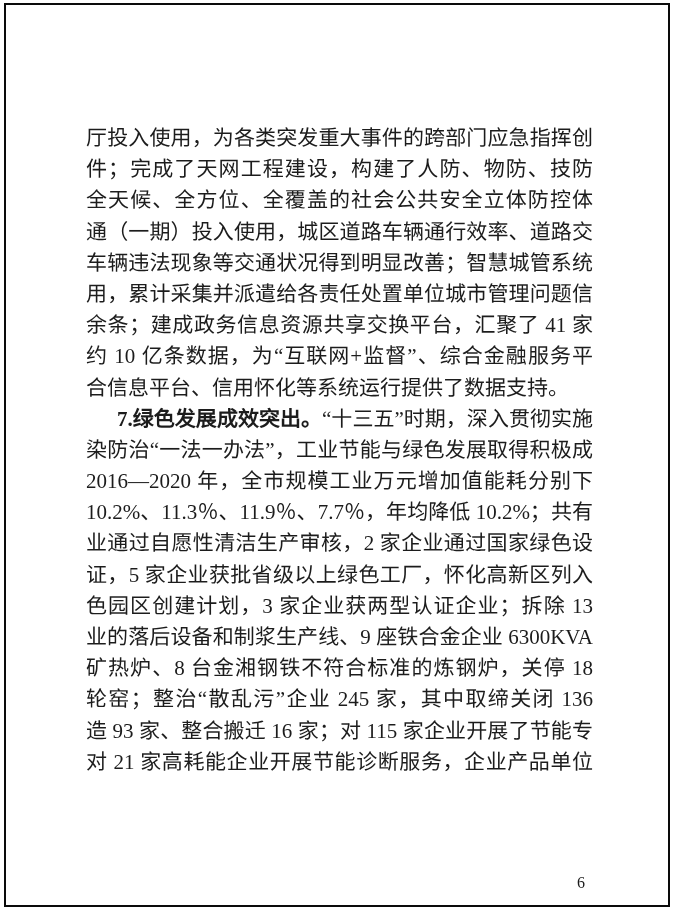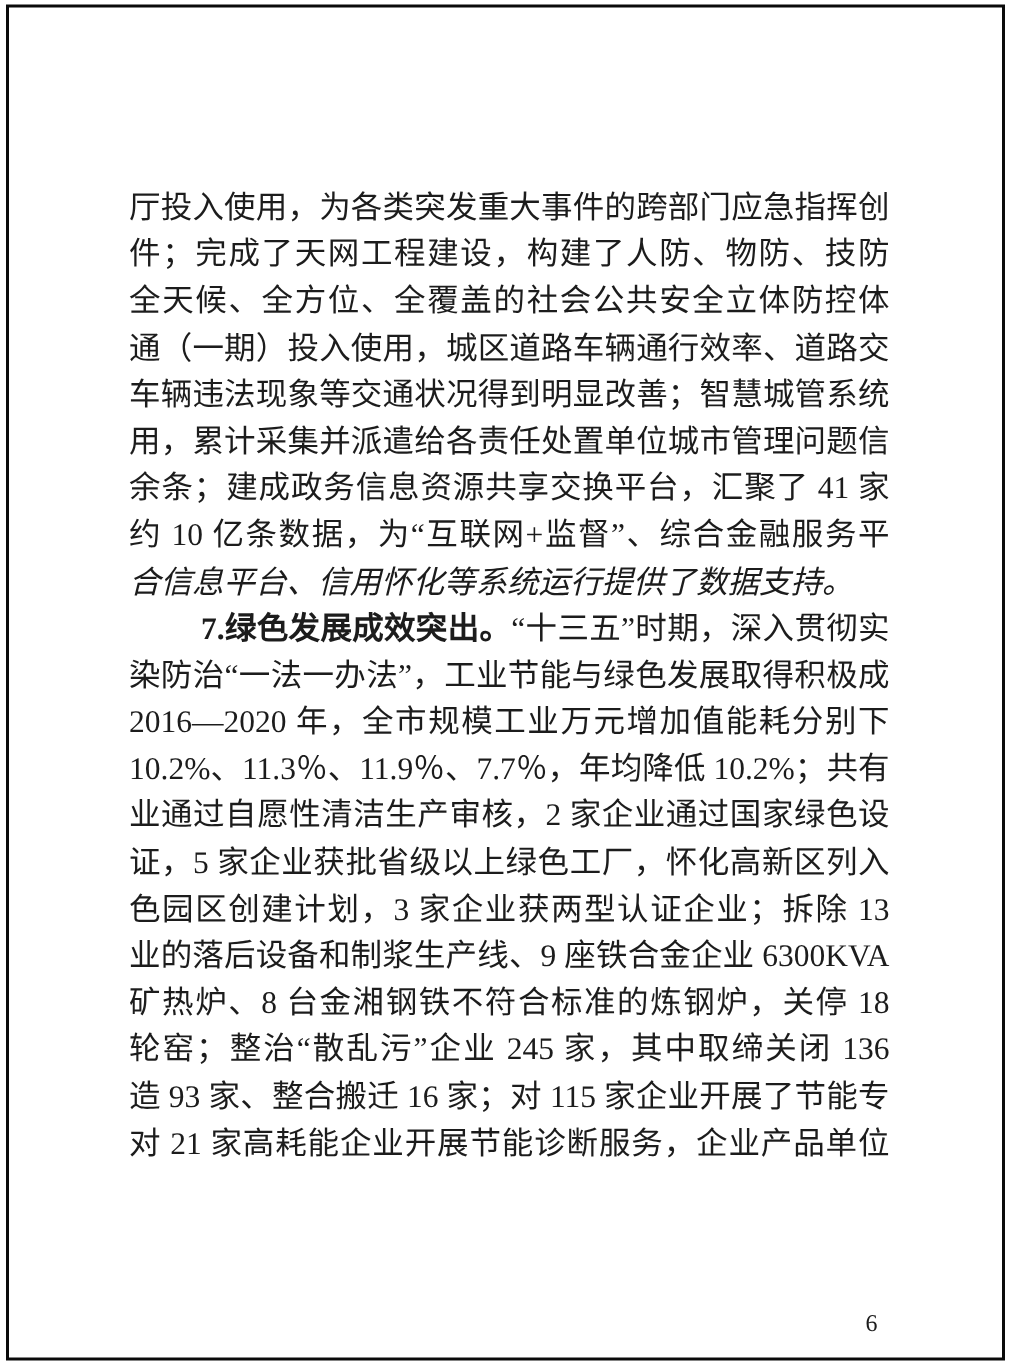--- a/index.html
+++ b/index.html
@@ -39,28 +39,26 @@
   .line {
     height: 31.2px;
     line-height: 31.2px;
     text-align: justify;
     text-align-last: justify;
     overflow: hidden;
     white-space: normal;
   }
   .line.last {
     text-align-last: left;
-    font-style: italic;
   }
   .line.indent {
     padding-left: 31px;
   }
   .bold {
     font-weight: bold;
-    margin-left: 17px;
   }
   .page-number {
     position: absolute;
     left: 566px;
     top: 872px;
     width: 30px;
     height: 22px;
     line-height: 22px;
     text-align: center;
     font-size: 16px;

